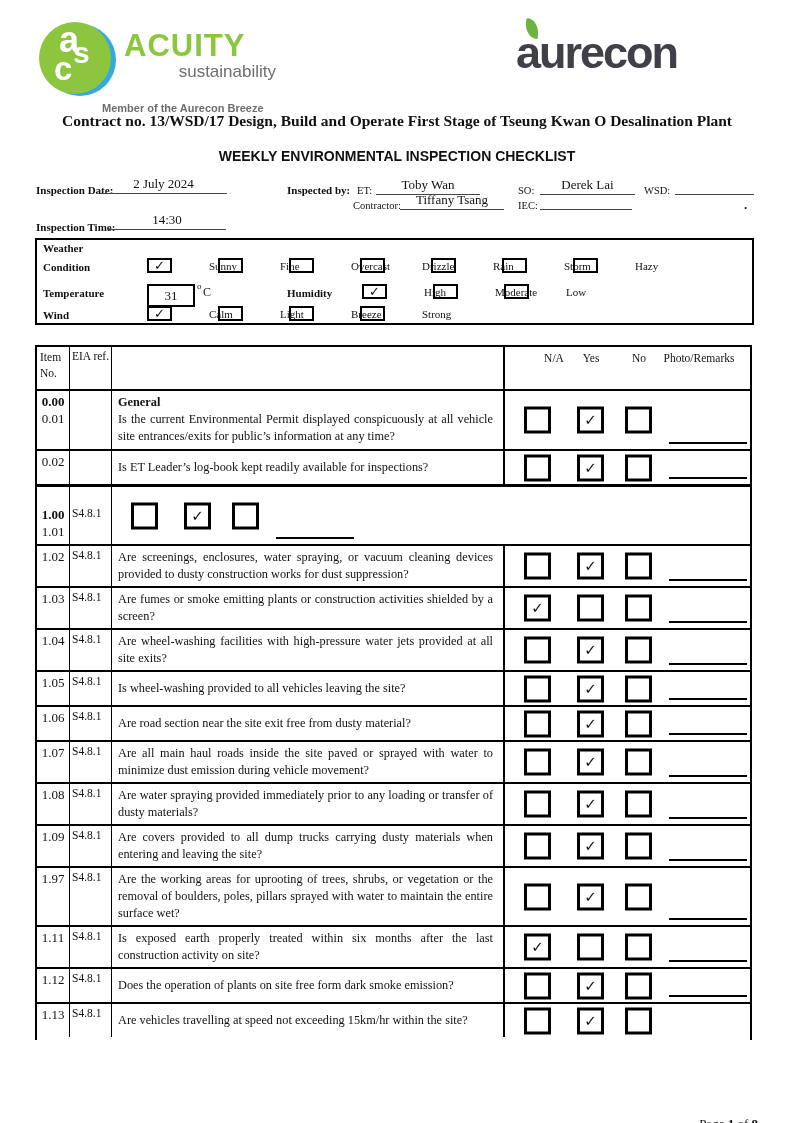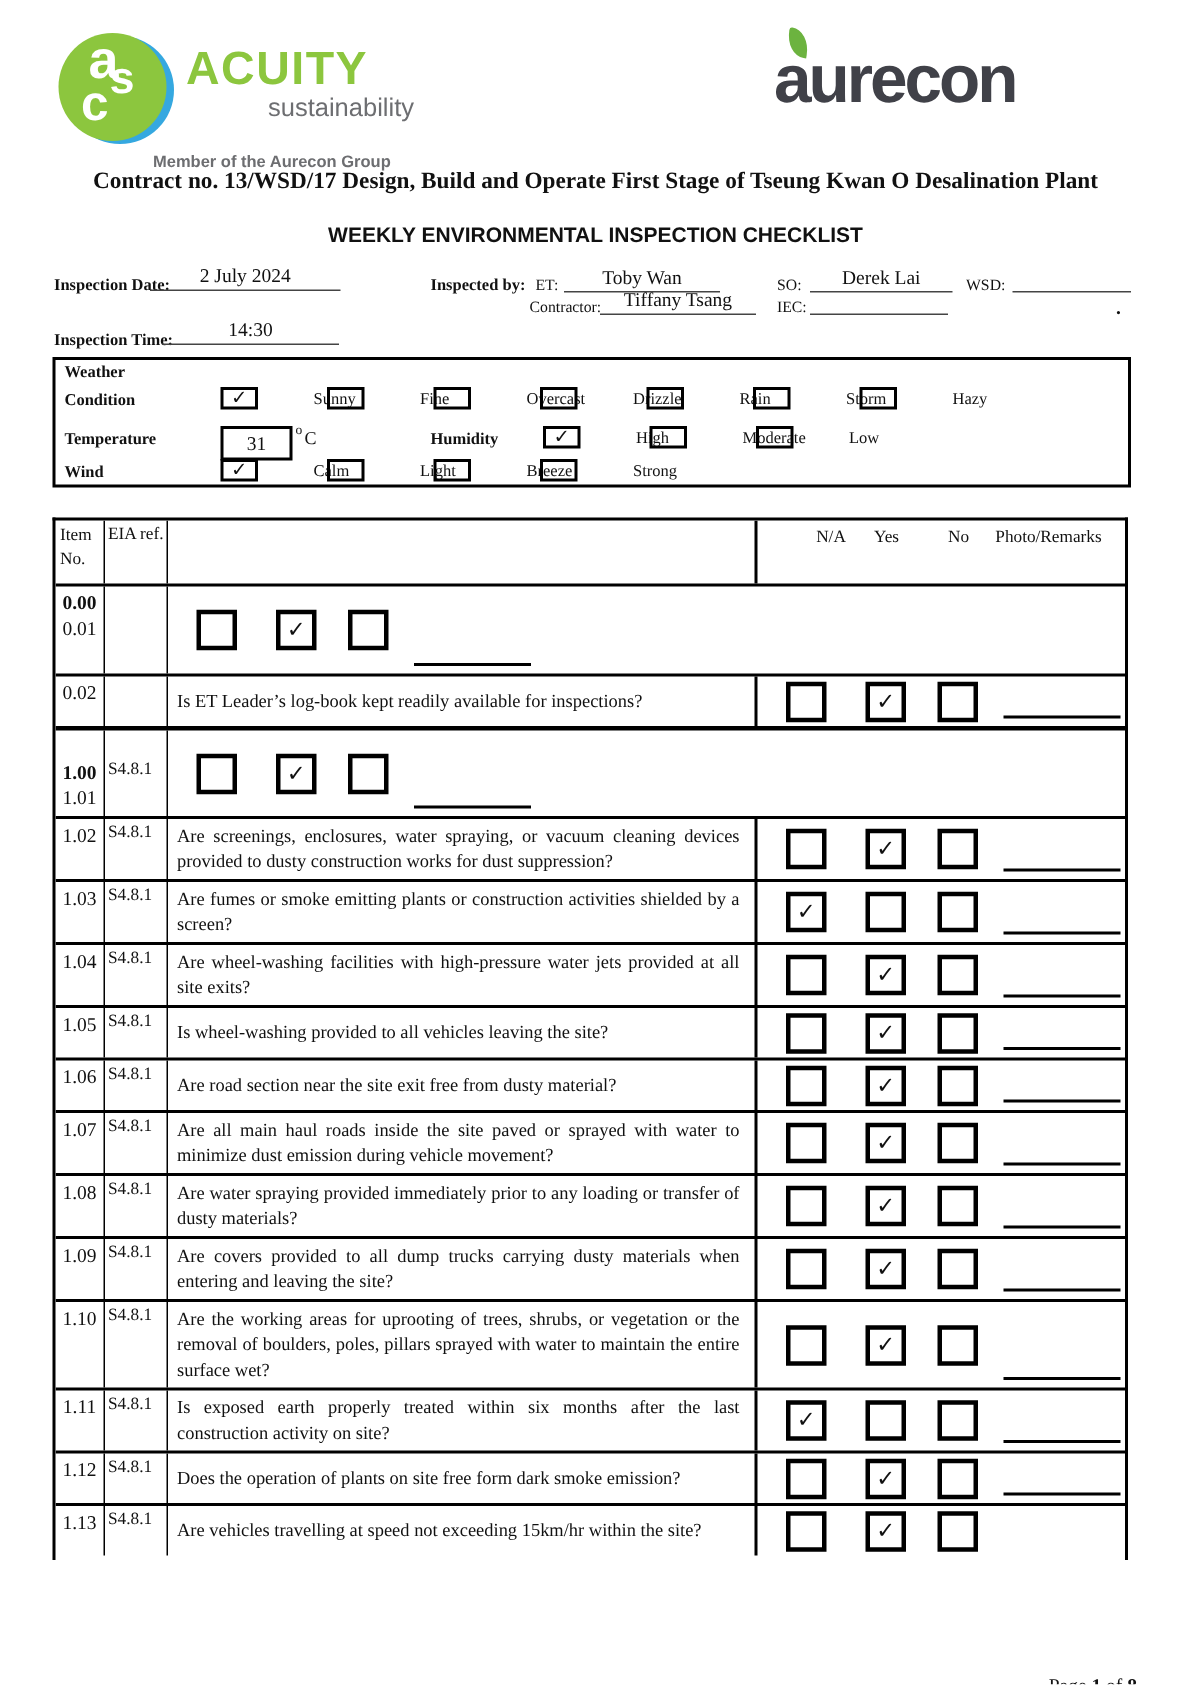--- a/index.html
+++ b/index.html
@@ -78,21 +78,21 @@
 
   <div class="acuity">
     <div class="ac-blue"></div>
     <div class="ac-green">
       <span class="ac-letter ac-a">a</span>
       <span class="ac-letter ac-s">s</span>
       <span class="ac-letter ac-c">c</span>
     </div>
     <div class="ac-word">ACUITY</div>
     <div class="ac-sub">sustainability</div>
-    <div class="ac-tag">Member of the Aurecon Group</div>
+    <div class="ac-tag">Member of the Aurecon Breeze</div>
   </div>
 
   <div class="aurecon">
     <span class="leaf"></span>
     <span>aurecon</span>
   </div>
 
   <div class="c-title">Contract no.  13/WSD/17 Design, Build and Operate First Stage of Tseung Kwan O Desalination Plant</div>
   <div class="f-title">WEEKLY ENVIRONMENTAL INSPECTION CHECKLIST</div>
 
@@ -218,20 +218,24 @@
         <div class="head-ans-label hphoto">Photo/Remarks</div>
       </div>
     </div>
     <div id="rows">
         <div class="trow sz-l">
           <div class="cell cell-item">
             <div class="item-line bold">0.00</div>
             <div class="item-line">0.01</div>
           </div>
           <div class="cell cell-eia"></div>
+          <div class="cell cell-q has-section">
+            <div class="section">General</div>
+            <div class="qtext">Is the current Environmental Permit displayed conspicuously at all vehicle site entrances/exits for public’s information at any time?</div>
+          </div>
           <div class="cell cell-ans">
             <span class="acb acb-na"></span>
             <span class="acb acb-yes">
               <span class="check">✓</span>
             </span>
             <span class="acb acb-no"></span>
             <div class="remark-line"></div>
           </div>
         </div>
         <div class="trow sz-s">
@@ -397,21 +401,21 @@
             <span class="acb acb-na"></span>
             <span class="acb acb-yes">
               <span class="check">✓</span>
             </span>
             <span class="acb acb-no"></span>
             <div class="remark-line"></div>
           </div>
         </div>
         <div class="trow sz-m">
           <div class="cell cell-item">
-            <div class="item-line">1.10</div>
+            <div class="item-line">1.97</div>
           </div>
           <div class="cell cell-eia">S4.8.1</div>
           <div class="cell cell-q">
             <div class="qtext">Are the working areas for uprooting of trees, shrubs, or vegetation or the removal of boulders, poles, pillars sprayed with water to maintain the entire surface wet?</div>
           </div>
           <div class="cell cell-ans">
             <span class="acb acb-na"></span>
             <span class="acb acb-yes">
               <span class="check">✓</span>
             </span>

